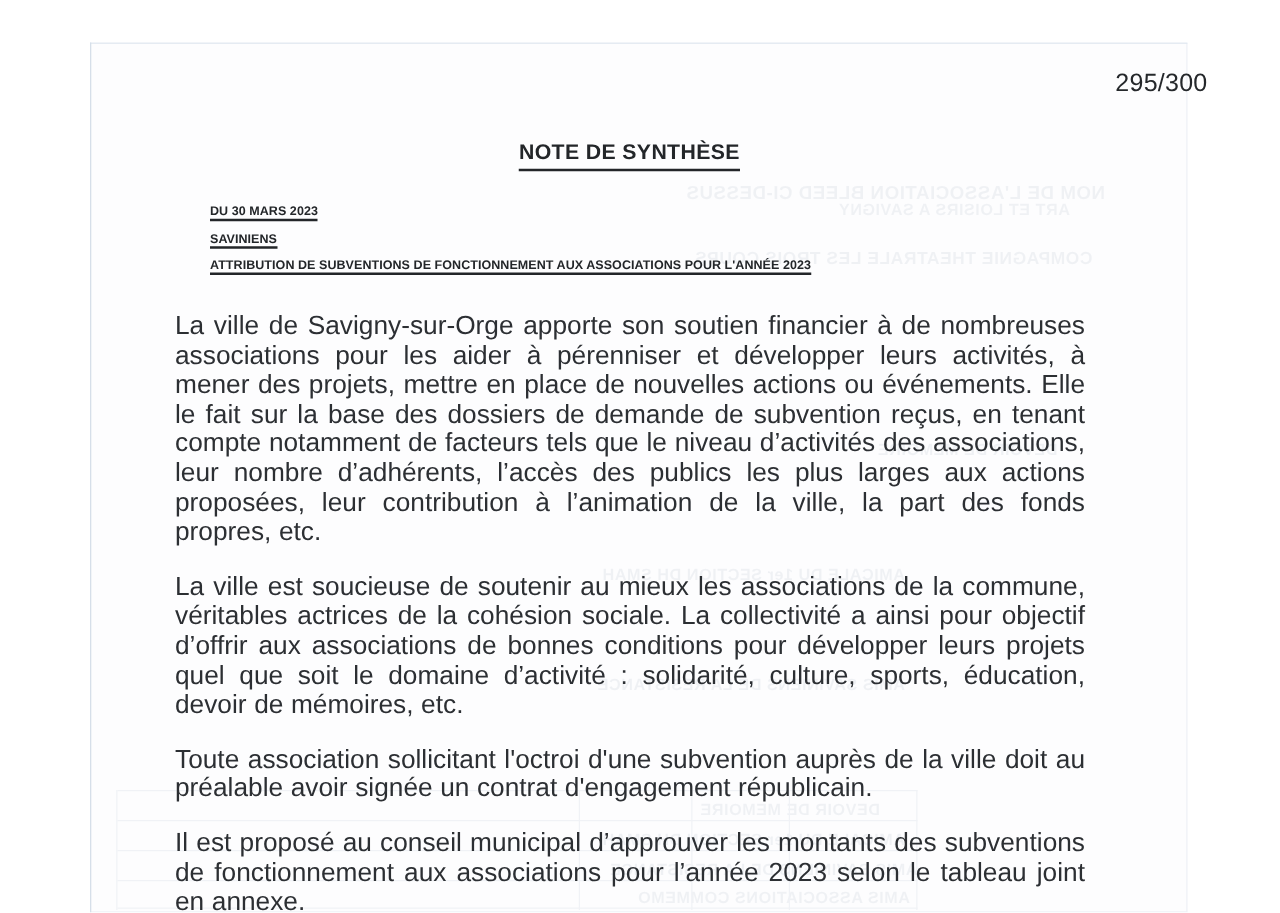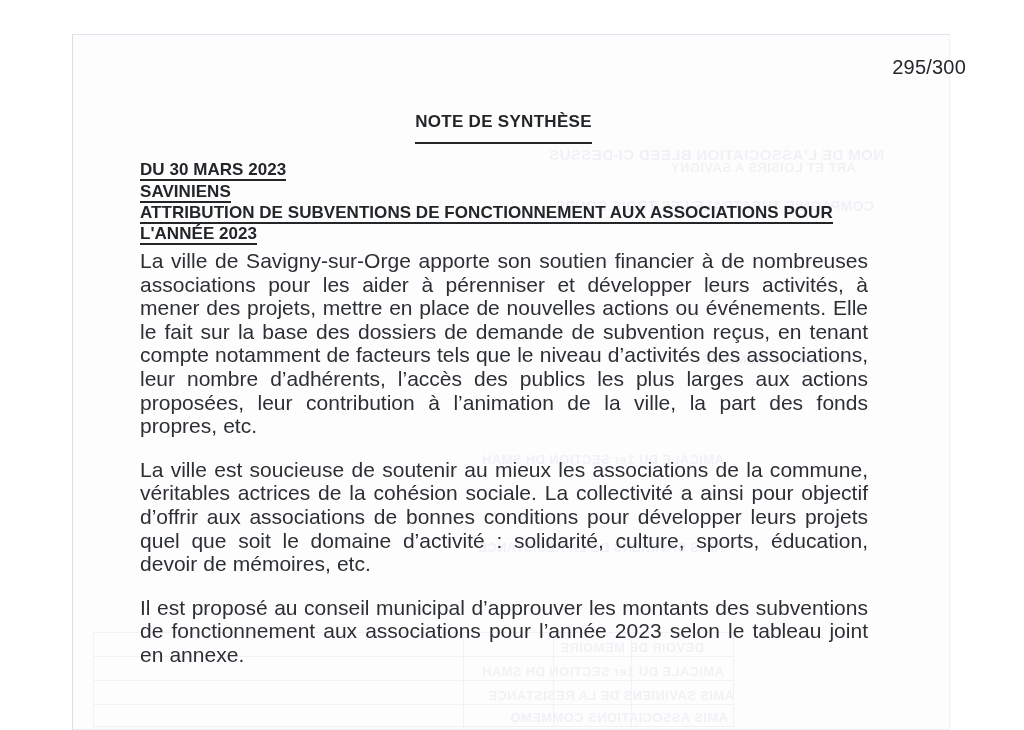--- a/index.html
+++ b/index.html
@@ -100,36 +100,37 @@
     top: 112px;
     width: 727px;
     text-align: center;
     font-size: 17px;
     font-weight: bold;
     letter-spacing: 0.3px;
     color: #232629;
   }
   .doc-title span {
     border-bottom: 2px solid #232629;
-    padding-bottom: 11px;
+    padding-bottom: 4px;
   }
 
   .subject-block {
     position: absolute;
     left: 124px;
     top: 160px;
     width: 730px;
   }
   .subject-line {
-    font-size: 17px;
+    font-size: 10px;
     font-weight: bold;
     line-height: 20.5px;
     color: #232629;
     letter-spacing: 0.05px;
     margin-bottom: 1px;
+    margin-left: 28px;
   }
   .subject-line span {
     border-bottom: 2px solid #232629;
     padding-bottom: 0px;
     display: inline;
     box-decoration-break: clone;
     -webkit-box-decoration-break: clone;
   }
 
   .body-block {
@@ -200,16 +201,17 @@
       <span>SAVINIENS</span>
     </div>
     <div class="subject-line">
       <span>ATTRIBUTION DE SUBVENTIONS DE FONCTIONNEMENT AUX ASSOCIATIONS POUR L'ANNÉE 2023</span>
     </div>
   </div>
 
   <div class="body-block">
     <p class="para">La ville de Savigny-sur-Orge apporte son soutien financier à de nombreuses associations pour les aider à pérenniser et développer leurs activités, à mener des projets, mettre en place de nouvelles actions ou événements. Elle le fait sur la base des dossiers de demande de subvention reçus, en tenant compte notamment de facteurs tels que le niveau d’activités des associations, leur nombre d’adhérents, l’accès des publics les plus larges aux actions proposées, leur contribution à l’animation de la ville, la part des fonds propres, etc.</p>
     <p class="para">La ville est soucieuse de soutenir au mieux les associations de la commune, véritables actrices de la cohésion sociale. La collectivité a ainsi pour objectif d’offrir aux associations de bonnes conditions pour développer leurs projets quel que soit le domaine d’activité : solidarité, culture, sports, éducation, devoir de mémoires, etc.</p>
+    <p class="para">Toute association sollicitant l'octroi d'une subvention auprès de la ville doit au préalable avoir signée un contrat d'engagement républicain.</p>
     <p class="para">Il est proposé au conseil municipal d’approuver les montants des subventions de fonctionnement aux associations pour l’année 2023 selon le tableau joint en annexe.</p>
   </div>
 
 </div>
 
 </body></html>

